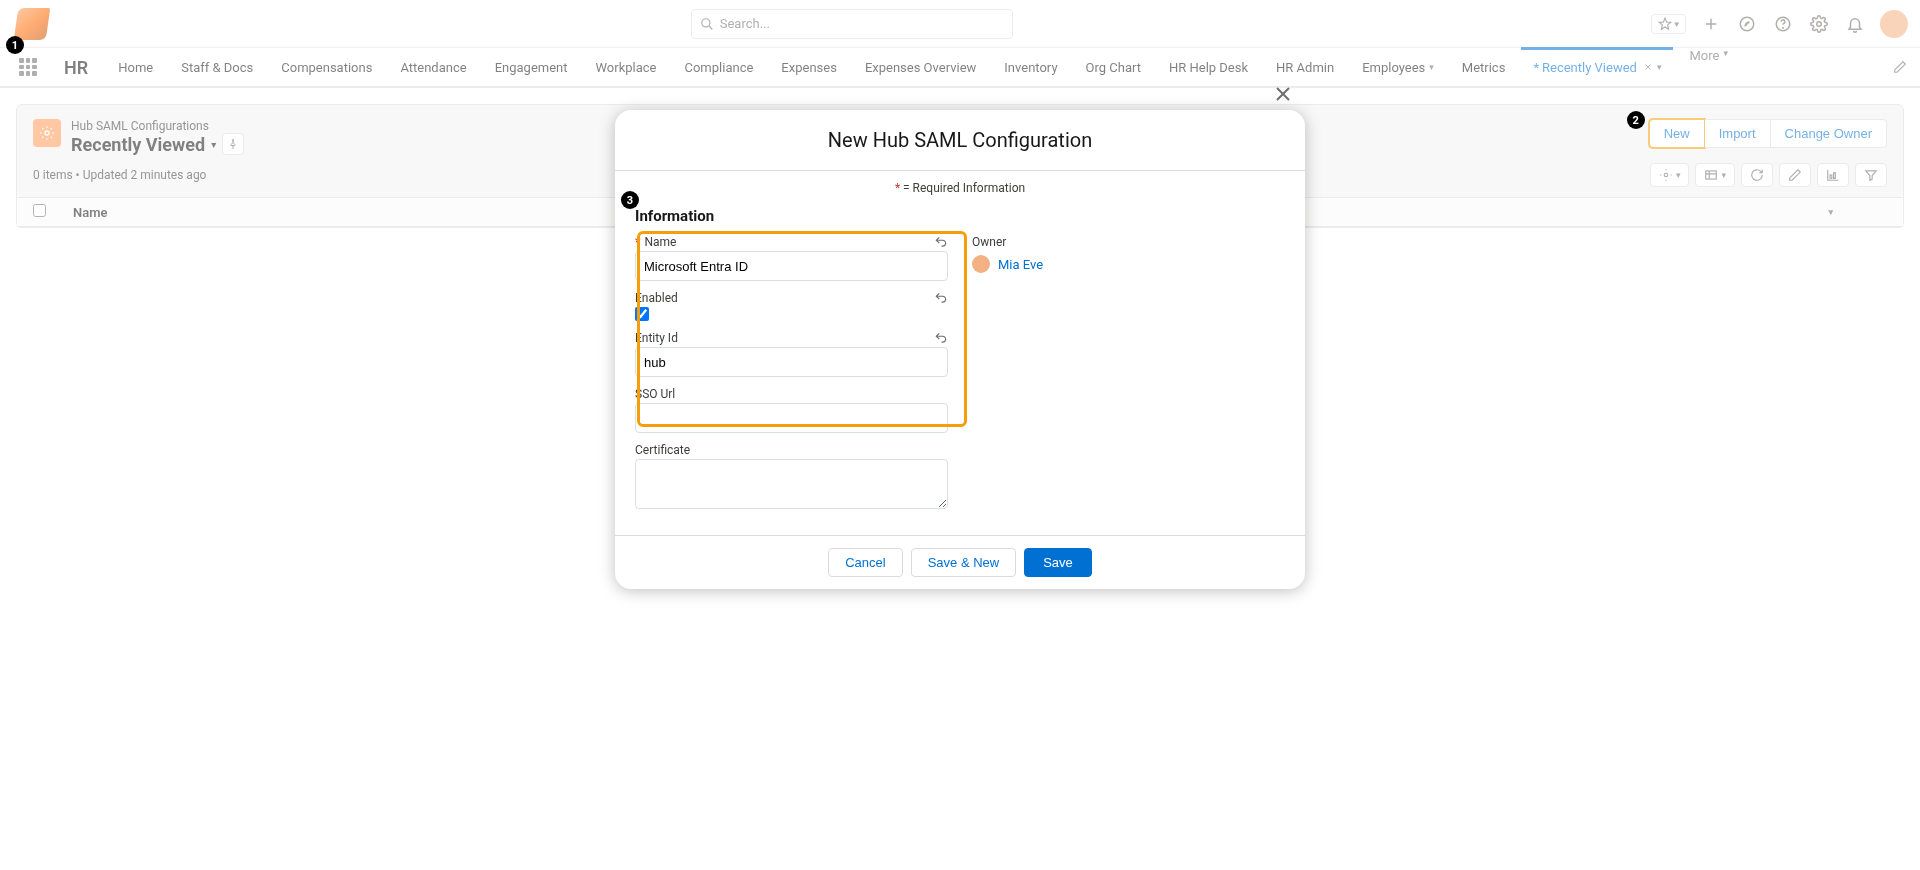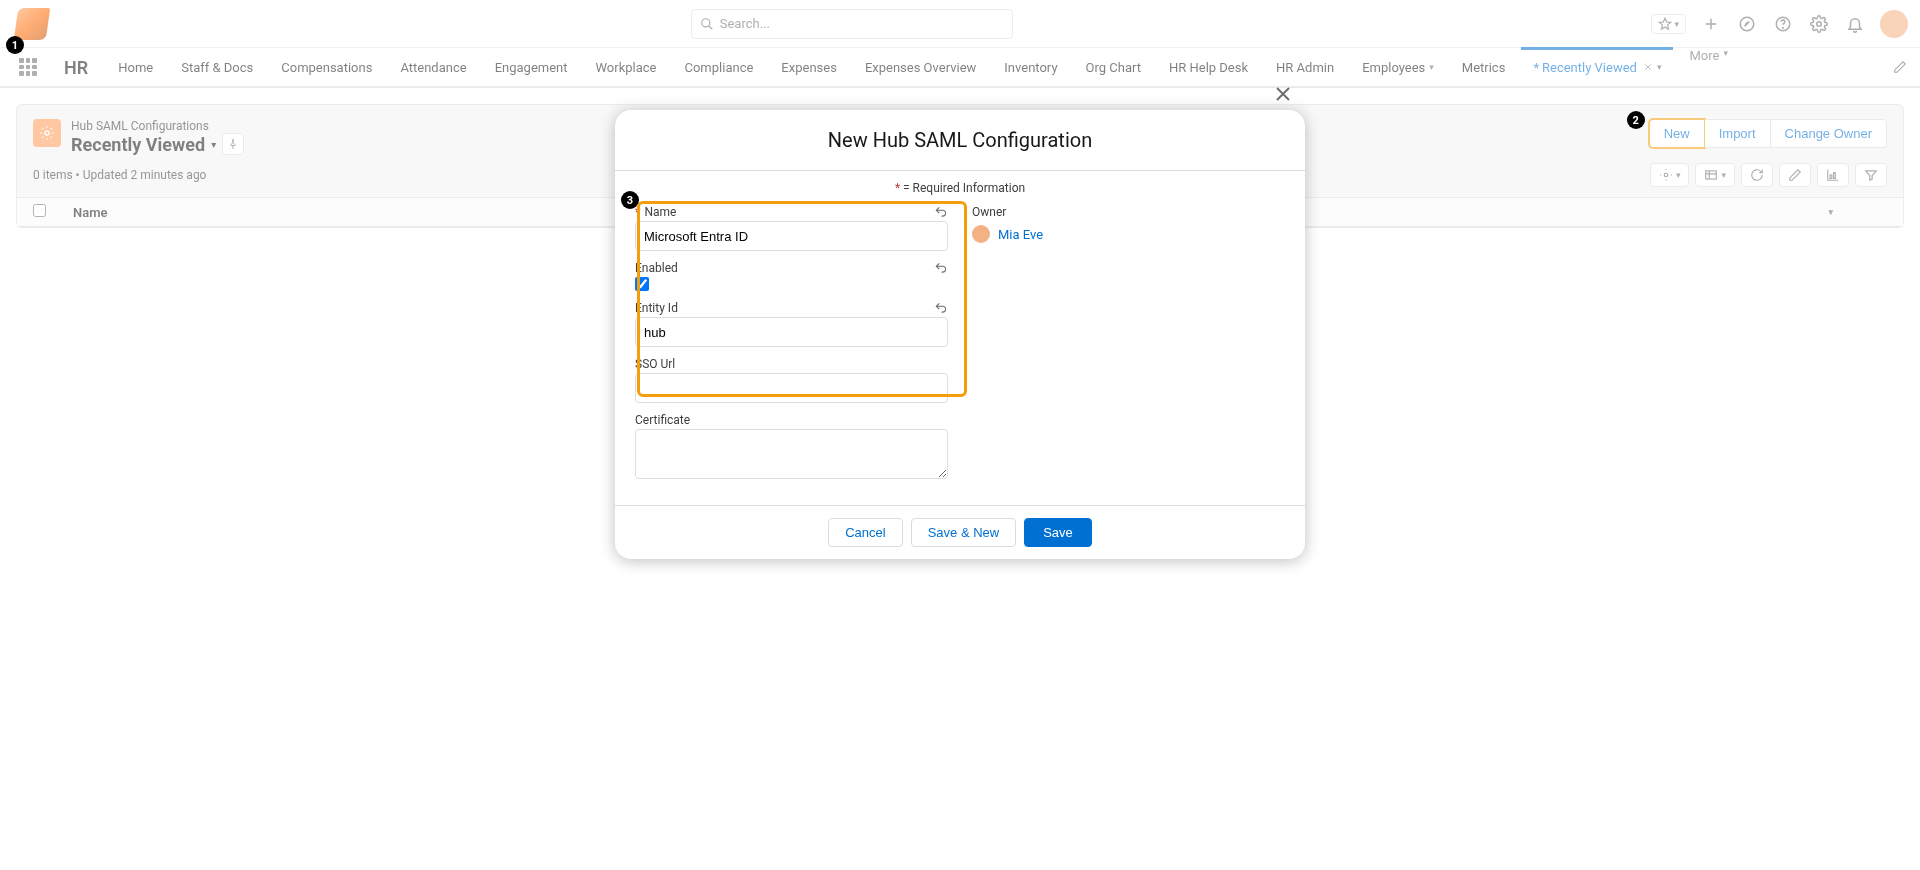--- a/index.html
+++ b/index.html
@@ -744,20 +744,21 @@
     <div class="modal-title">New Hub SAML Configuration</div>
     <div class="modal-divider"></div>
     <div class="req-note">
       <span class="star">*</span> <span>= Required Information</span>
     </div>
 
     <div style="position:relative;">
       <div class="step-badge" style="left:6px;top:-10px;">3</div>
     </div>
 
+    <div class="section-head">Information</div>
 
     <div class="form-body">
       <div class="callout-box"></div>
 
       <div class="form-row">
         <div class="form-col">
           <div class="fld-label">
             <span class="star">*</span>
             <span>Name</span>
             <span class="undo-icon">

